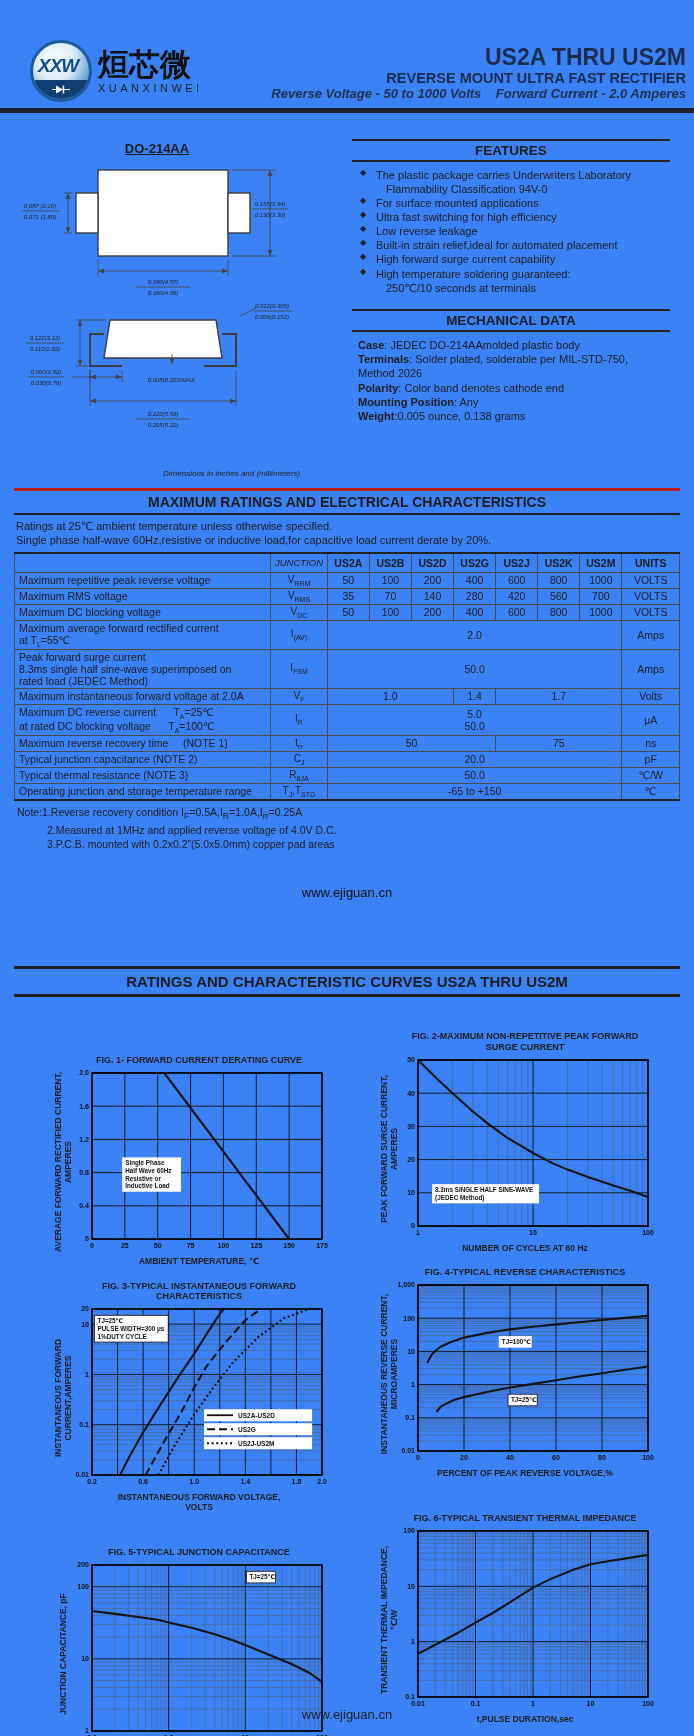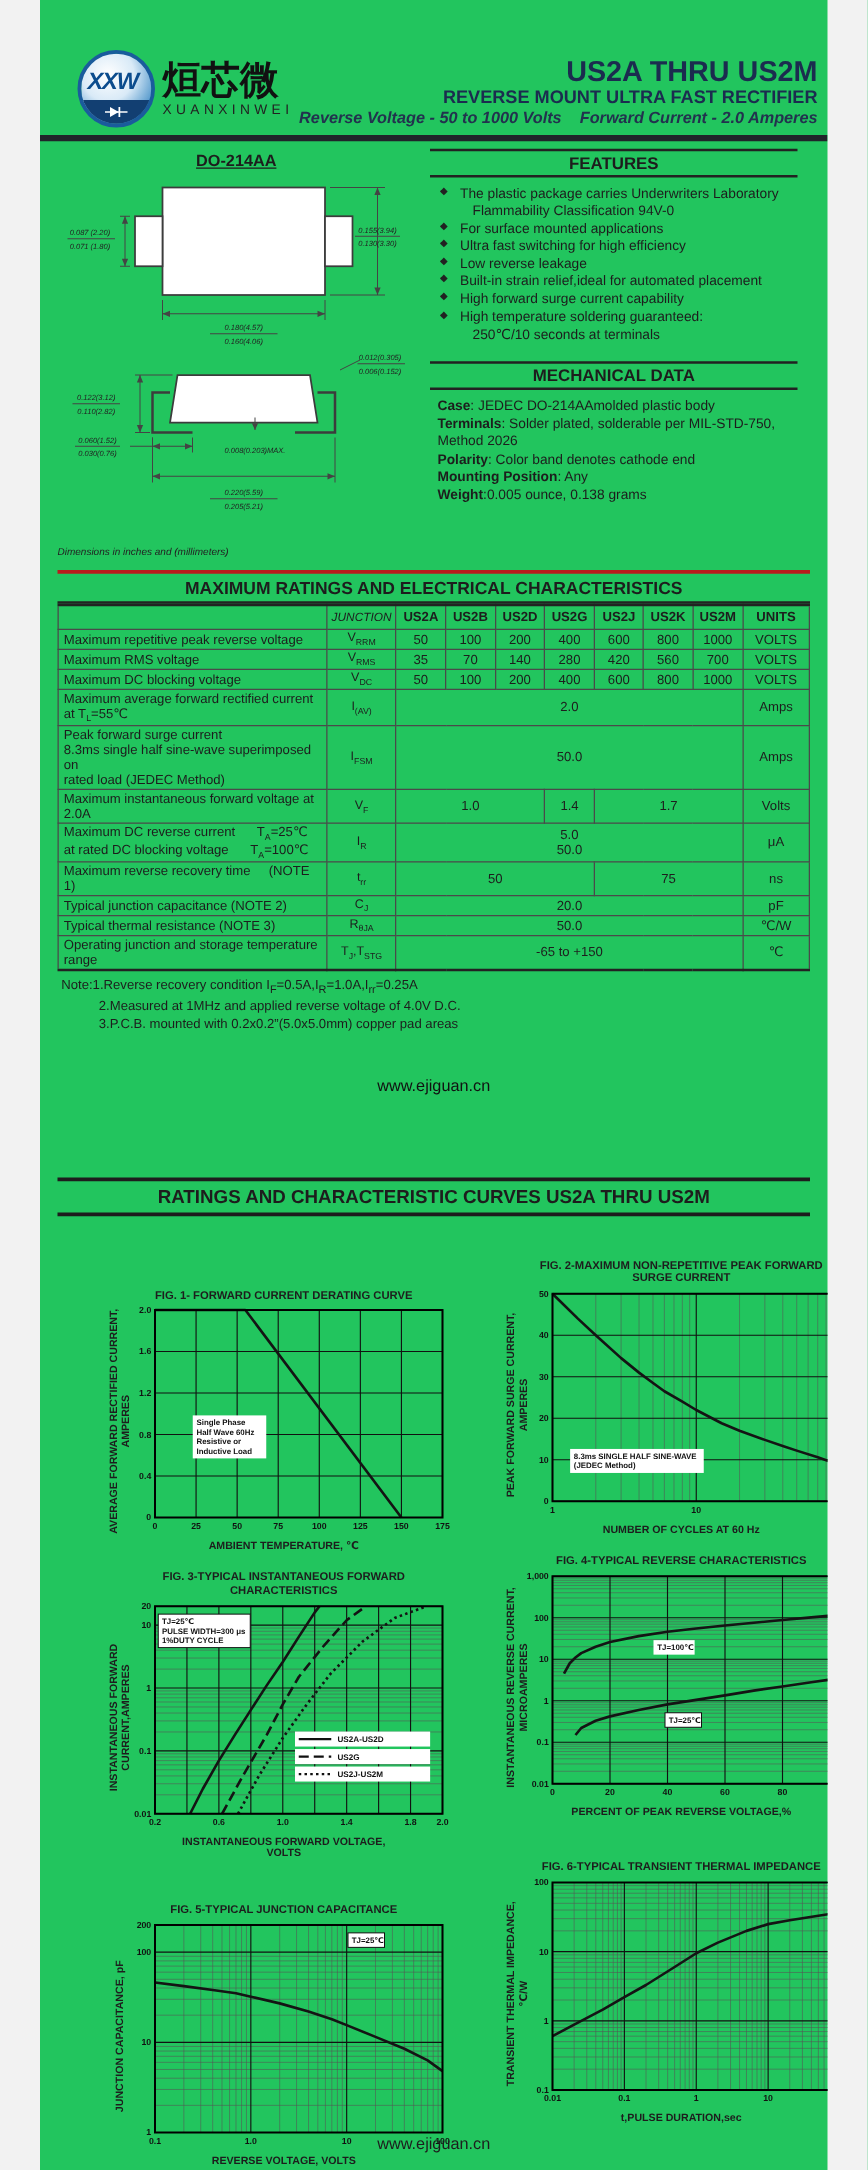--- a/index.html
+++ b/index.html
@@ -1,39 +1,39 @@
 <!DOCTYPE html>
 <html><head>
 <meta charset="utf-8">
 <style>
   html,body{margin:0;padding:0;background:#f2f2f2;}
-  .page{width:630px;height:1736px;margin:0 auto;background:#22c55e;position:relative;
+  .page{width:694px;height:1736px;margin:0 auto;background:#3b82f6;position:relative;
         font-family:"Liberation Sans","DejaVu Sans",sans-serif;color:#1d1d1d;overflow:hidden;}
   
   .header{display:flex;justify-content:space-between;align-items:flex-end;
           padding:40px 8px 6px 30px;border-bottom:5px solid #20242a;}
   .logo{display:flex;align-items:center;gap:6px;}
   .logo-mark{width:62px;height:62px;border-radius:50%;position:relative;overflow:hidden;
              border:3px solid #1a5c9c;box-sizing:border-box;
              background:radial-gradient(circle at 38% 30%, #ffffff 0%, #d9eaf7 40%, #4b93c9 78%, #1c5f9e 100%);}
   .logo-xxw{position:absolute;top:12px;left:5px;font-style:italic;font-weight:bold;font-size:19px;
             color:#0c4c8d;letter-spacing:-1px;}
   .logo-diode{position:absolute;bottom:0;left:0;right:0;height:19px;background:#123f72;
               display:flex;align-items:center;justify-content:center;}
   .logo-cn{font-size:31px;font-weight:bold;color:#111;line-height:1.0;font-family:"DejaVu Sans",sans-serif;}
   .logo-rom{font-size:11px;letter-spacing:3.5px;color:#222;margin-top:2px;}
   .title-block{text-align:right;line-height:1.15;}
   .part-range{font-size:23px;font-weight:bold;color:#1b2c4f;}
   .subtitle{font-size:14.5px;font-weight:bold;color:#1b2c4f;}
   .ratings-line{font-size:13px;font-weight:bold;font-style:italic;color:#22324e;white-space:pre-wrap;}
   
-  .top-cols{display:flex;padding:0 14px 0 14px;}
+  .top-cols{display:flex;padding:20px 14px 0 14px;gap:40px;}
   .pkg-col{width:286px;flex:none;}
   .pkg-title{text-align:center;font-size:13px;font-weight:bold;text-decoration:underline;margin:8px 0 2px 0;}
-  .pkg-caption{text-align:left;font-size:8px;font-style:italic;margin-top:2px;color:#222;}
+  .pkg-caption{text-align:right;font-size:8px;font-style:italic;margin-top:15px;color:#222;}
   .right-col{flex:1;padding:6px 10px 0 12px;}
   .secbox-title{text-align:center;font-weight:bold;font-size:13.5px;
                 border-top:2px solid #222;border-bottom:2px solid #222;padding:2px 0;margin-bottom:6px;}
   .feat-list{list-style:none;margin:0 0 14px 0;padding:0;font-size:11px;line-height:1.28;}
   .feat-list li{padding-left:24px;position:relative;}
   .feat-list li .bullet{position:absolute;left:8px;top:0;font-size:8px;color:#222;}
   .feat-list li.cont{padding-left:34px;}
   .mech-lines{font-size:11px;line-height:1.3;padding-left:6px;}
   .mech-lines b{font-weight:bold;}
   
@@ -204,20 +204,24 @@
           <div><b>Polarity</b><span>: Color band denotes cathode end</span></div>
           <div><b>Mounting Position</b><span>: Any</span></div>
           <div><b>Weight</b><span>:0.005 ounce, 0.138 grams</span></div>
         </div>
       </div>
     </div>
   </div>
 
   <div class="ratings-wrap">
     <div class="ratings-title">MAXIMUM RATINGS AND ELECTRICAL CHARACTERISTICS</div>
+    <div class="cond">
+      <div>Ratings at 25℃ ambient temperature unless otherwise specified.</div>
+      <div>Single phase half-wave 60Hz,resistive or inductive load,for capacitive load current derate by 20%.</div>
+    </div>
     <table class="ratings">
       <tbody>
           <tr>
         <th class="p"></th>
         <th class="symh">JUNCTION</th>
         <th>US2A</th>
             <th>US2B</th>
         <th>US2D</th>
             <th>US2G</th>
         <th>US2J</th>

